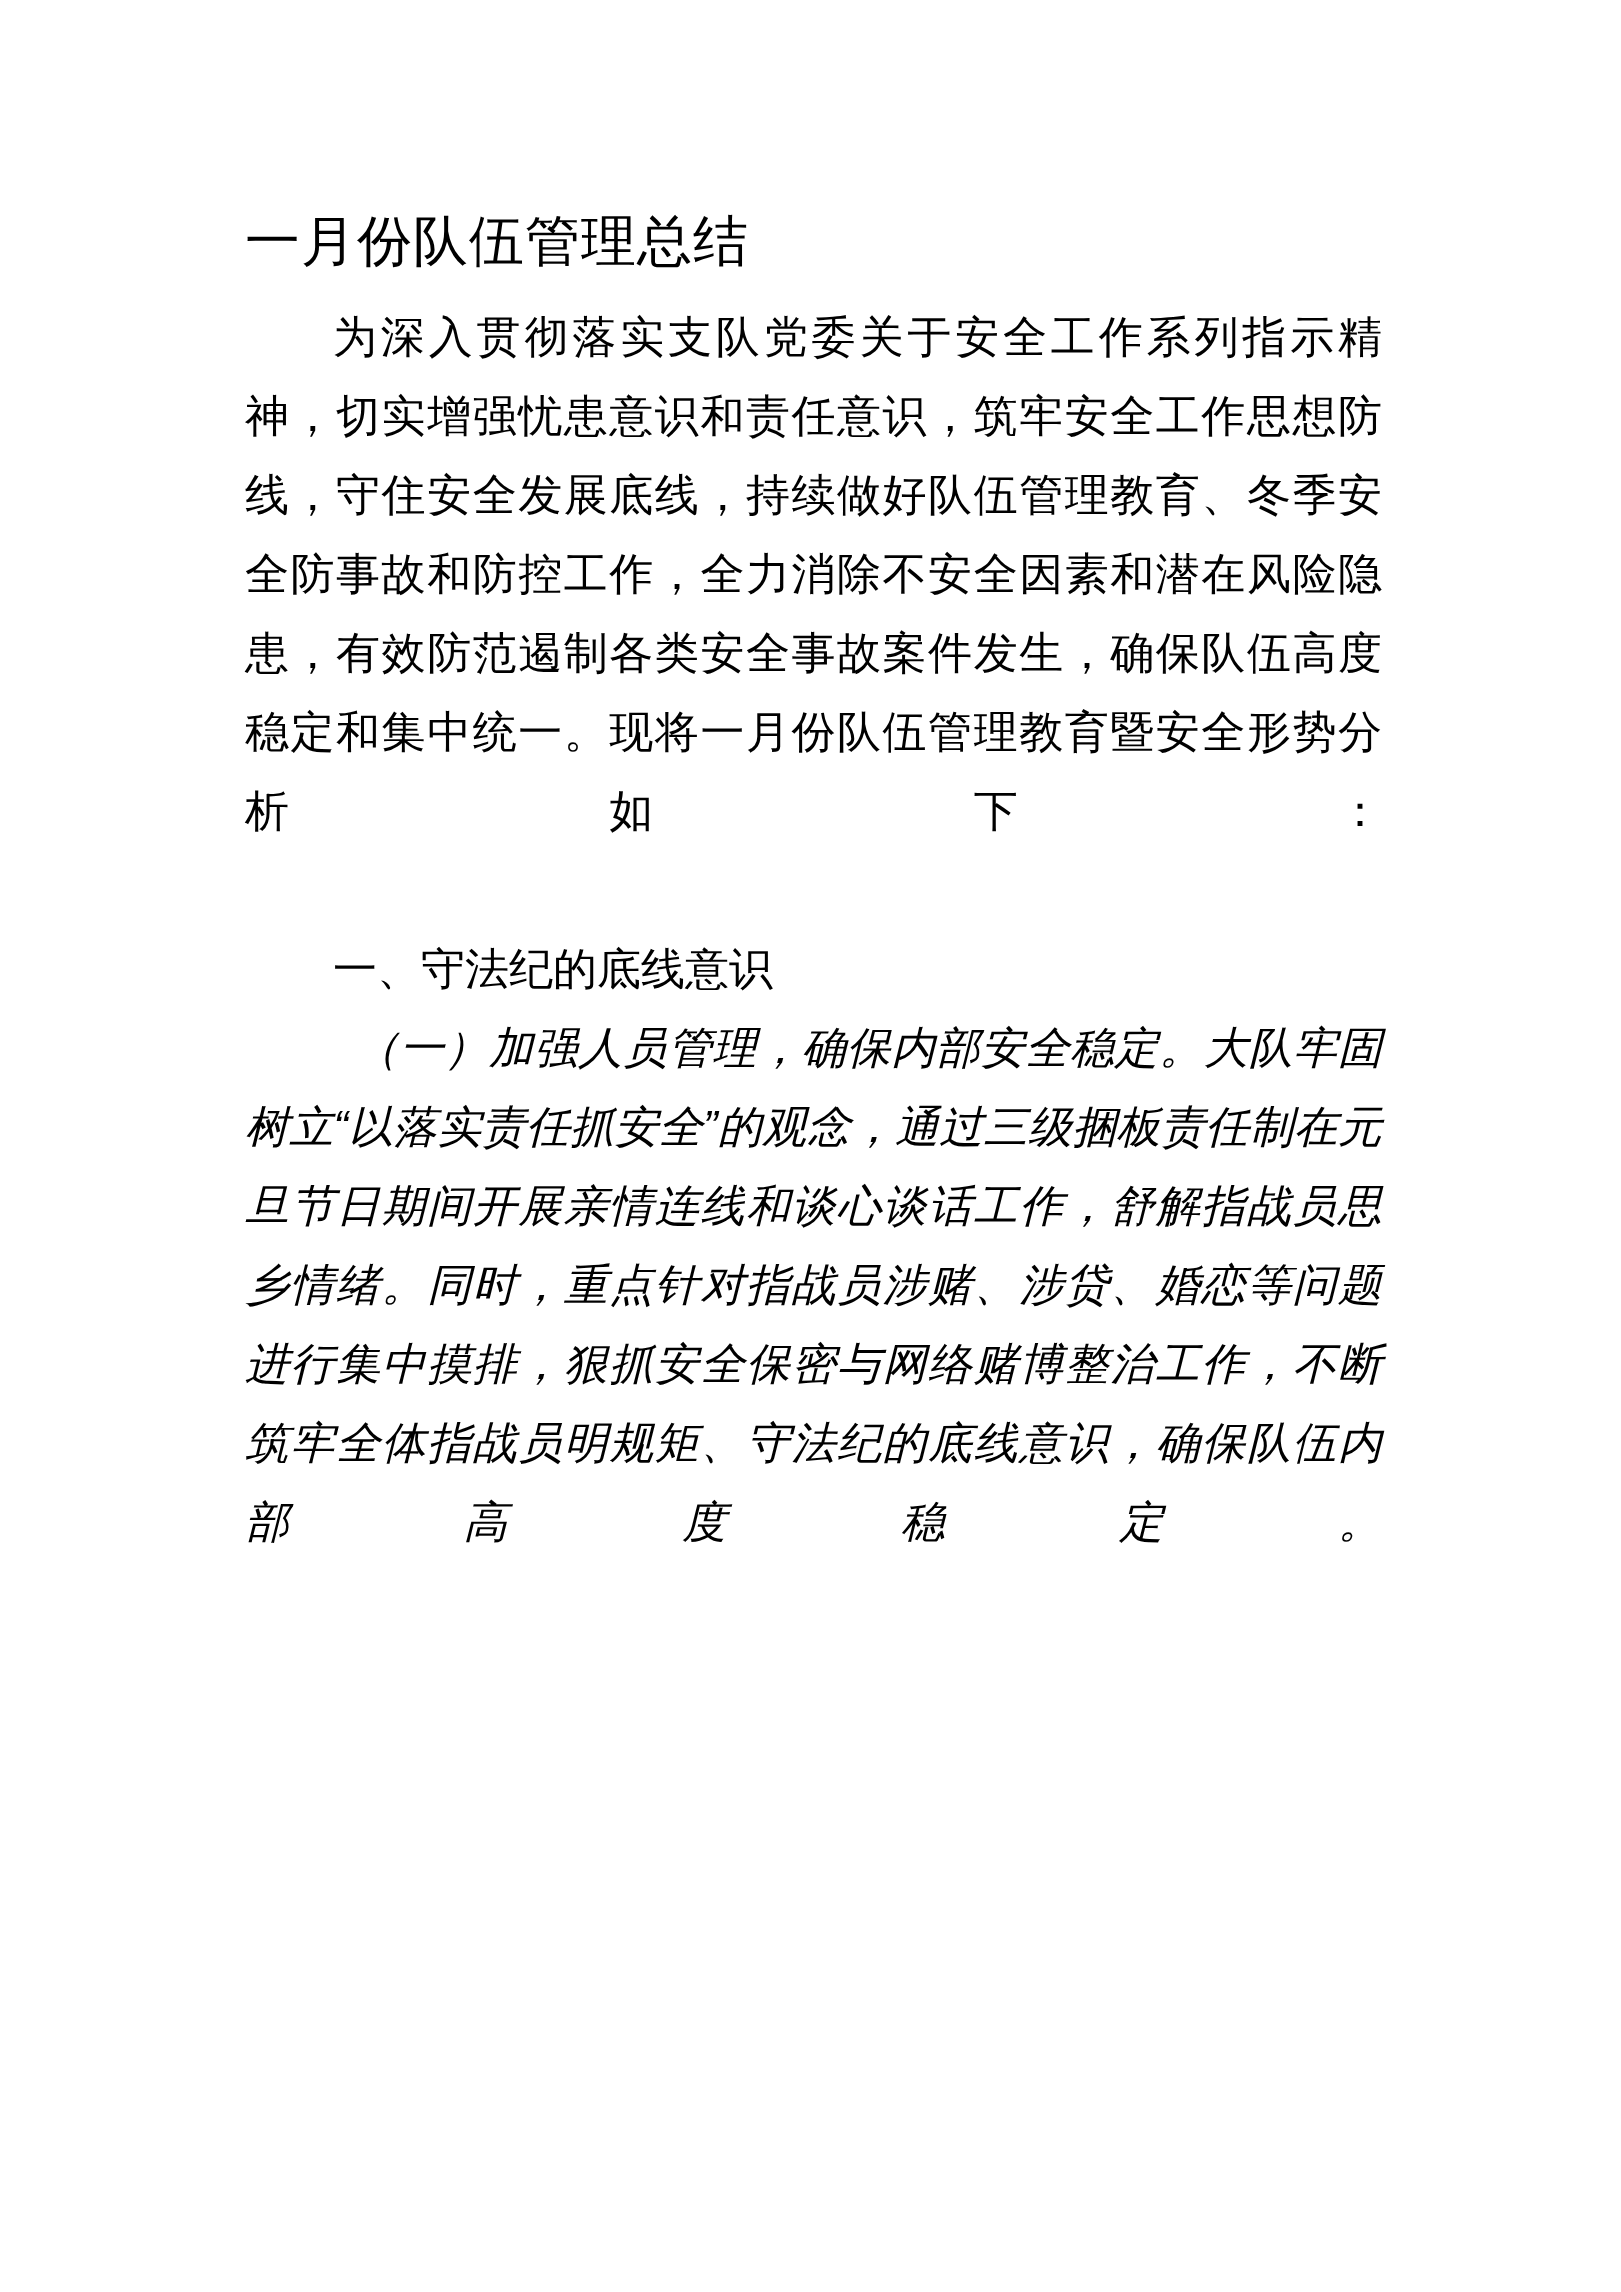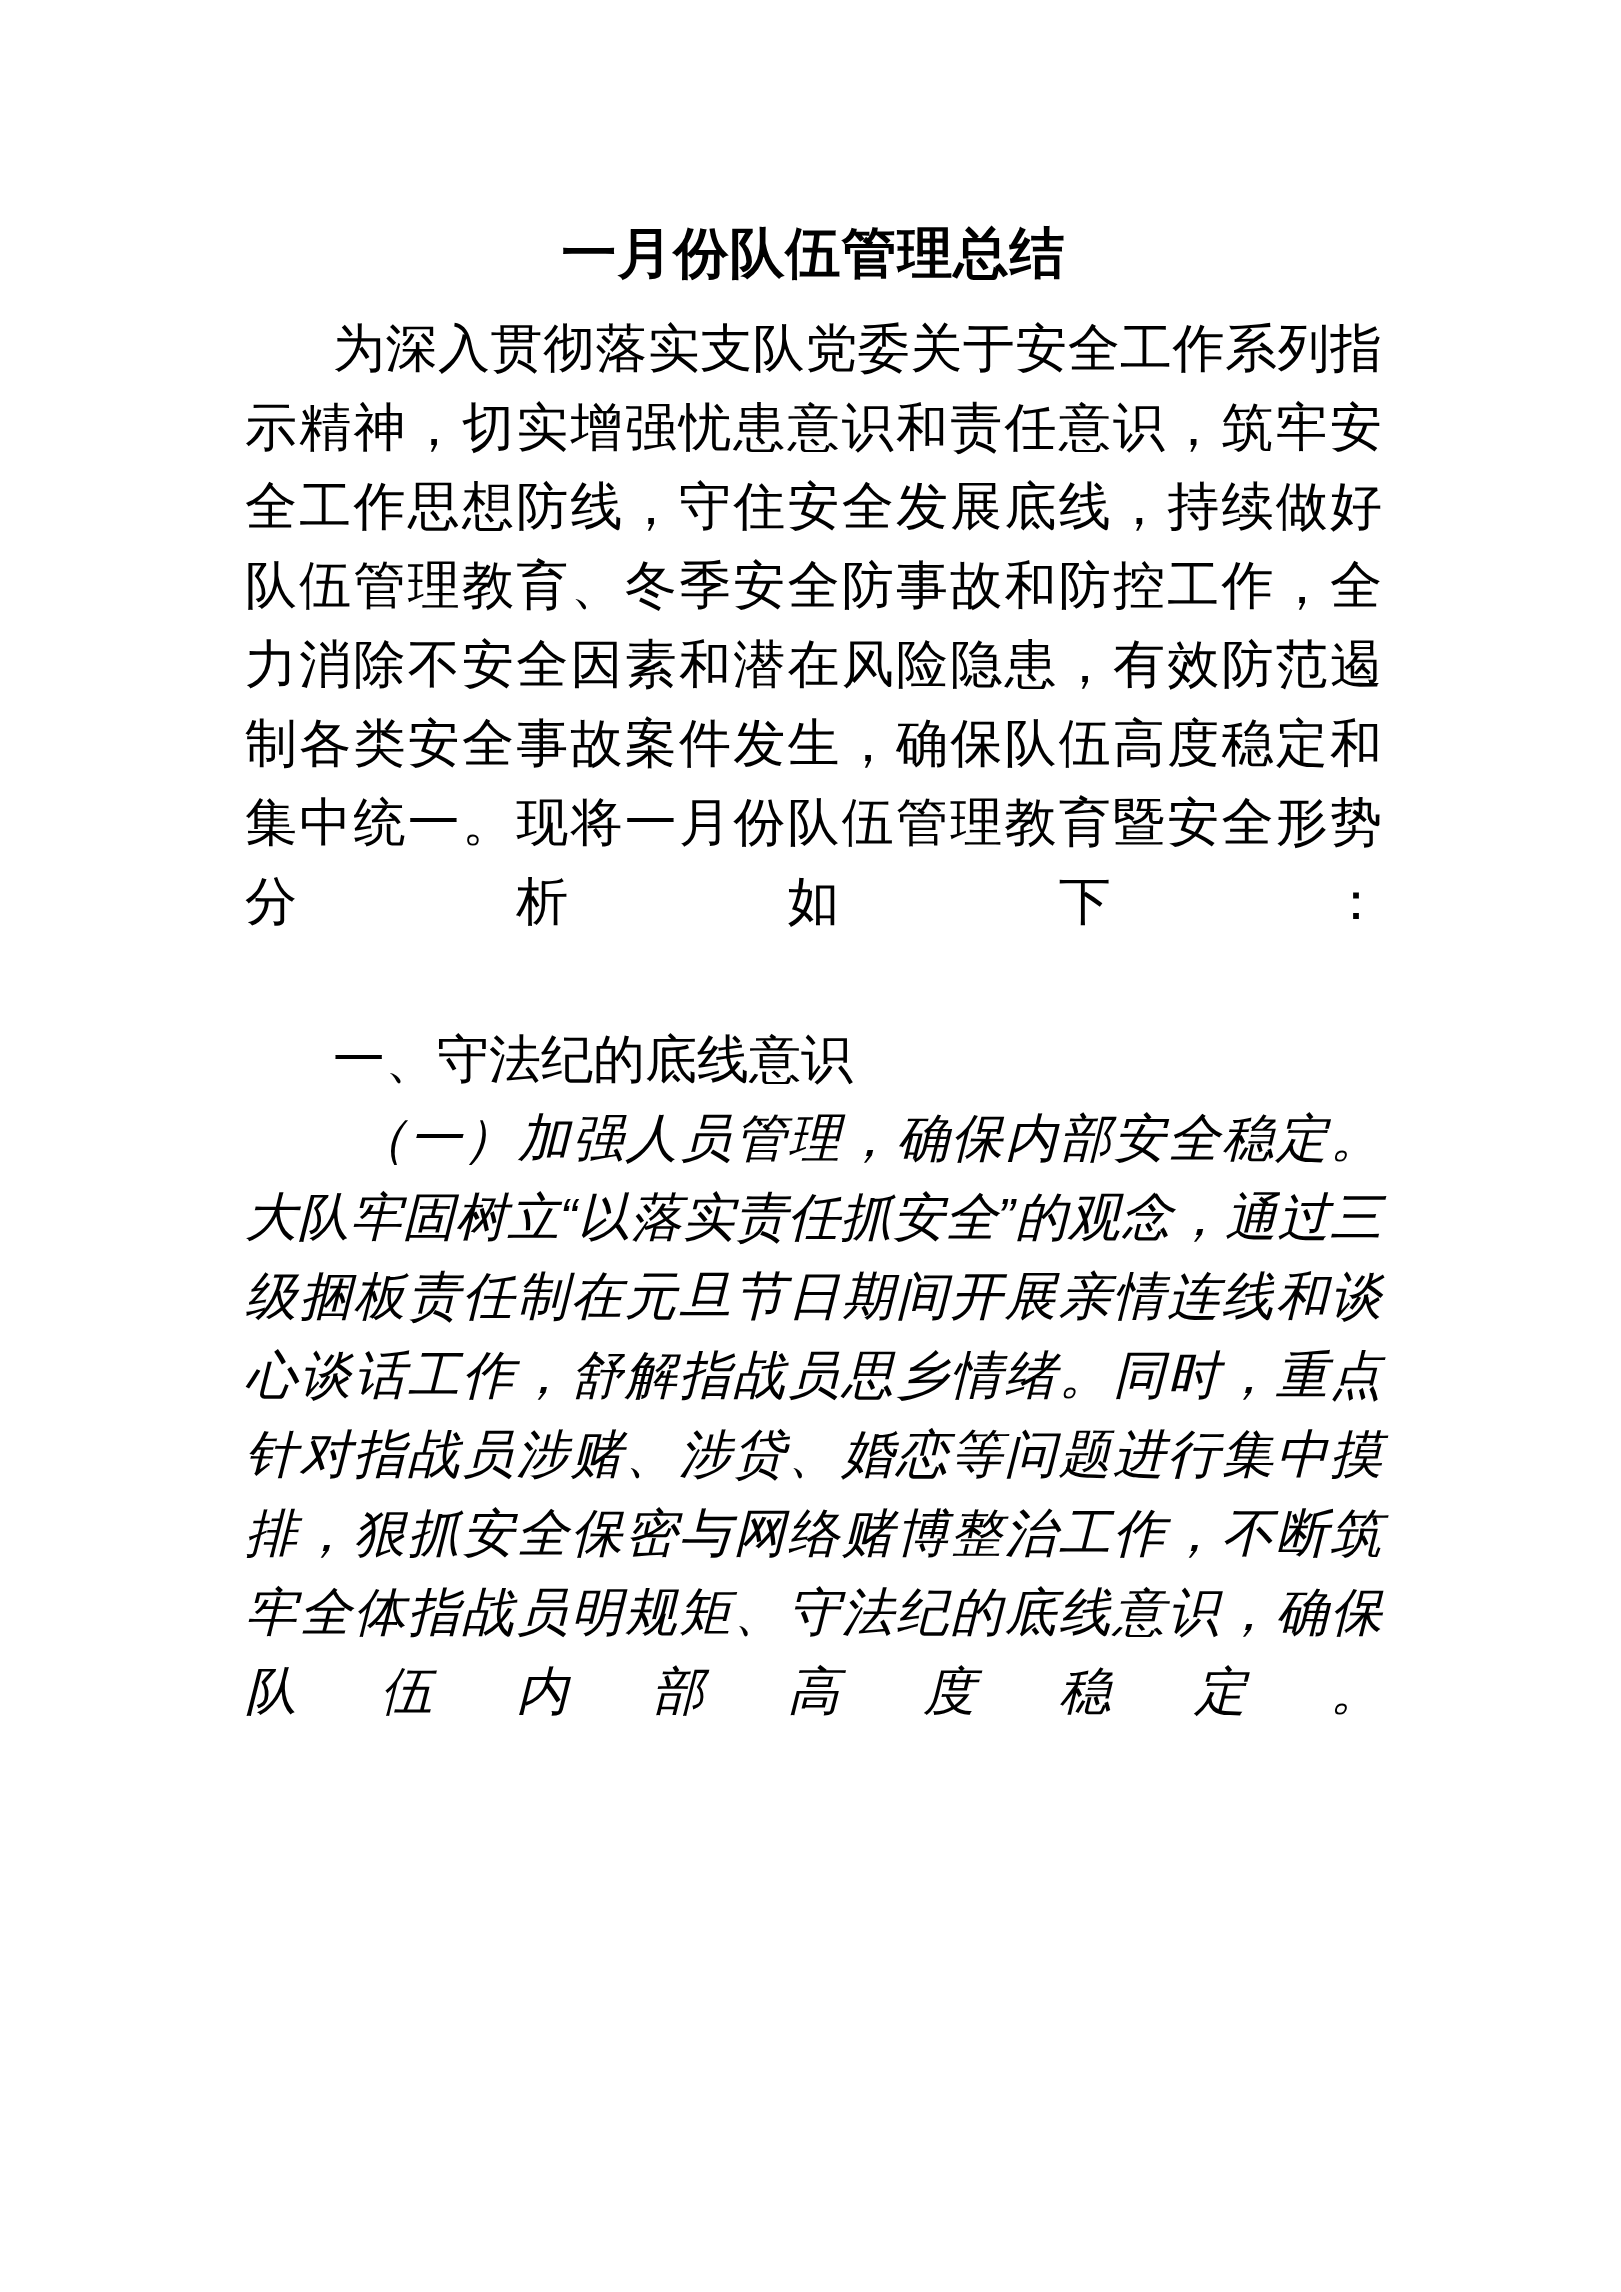--- a/index.html
+++ b/index.html
@@ -17,36 +17,35 @@
     box-sizing: border-box;
   }
   .content {
     position: absolute;
     left: 245px;
     top: 0;
     width: 1137px;
   }
   .doc-title {
     font-family: "Liberation Sans", "DejaVu Sans", sans-serif;
-    font-weight: bold;
+    font-weight: normal;
     font-size: 55px;
     line-height: 1.22;
     color: #000000;
-    text-align: center;
-    margin: 12px;
+    margin: 0;
     padding-top: 208px;
     letter-spacing: 1px;
     white-space: nowrap;
   }
   .body-block {
     margin-top: 21.6px;
   }
   p.para {
     font-family: "Liberation Sans", "DejaVu Sans", sans-serif;
-    font-size: 52px;
+    font-size: 44px;
     line-height: 79px;
     color: #000000;
     margin: 0;
     text-align: justify;
     text-justify: inter-ideograph;
     text-indent: 0;
     letter-spacing: 0px;
     word-break: break-all;
   }
   p.para.indent2 {

